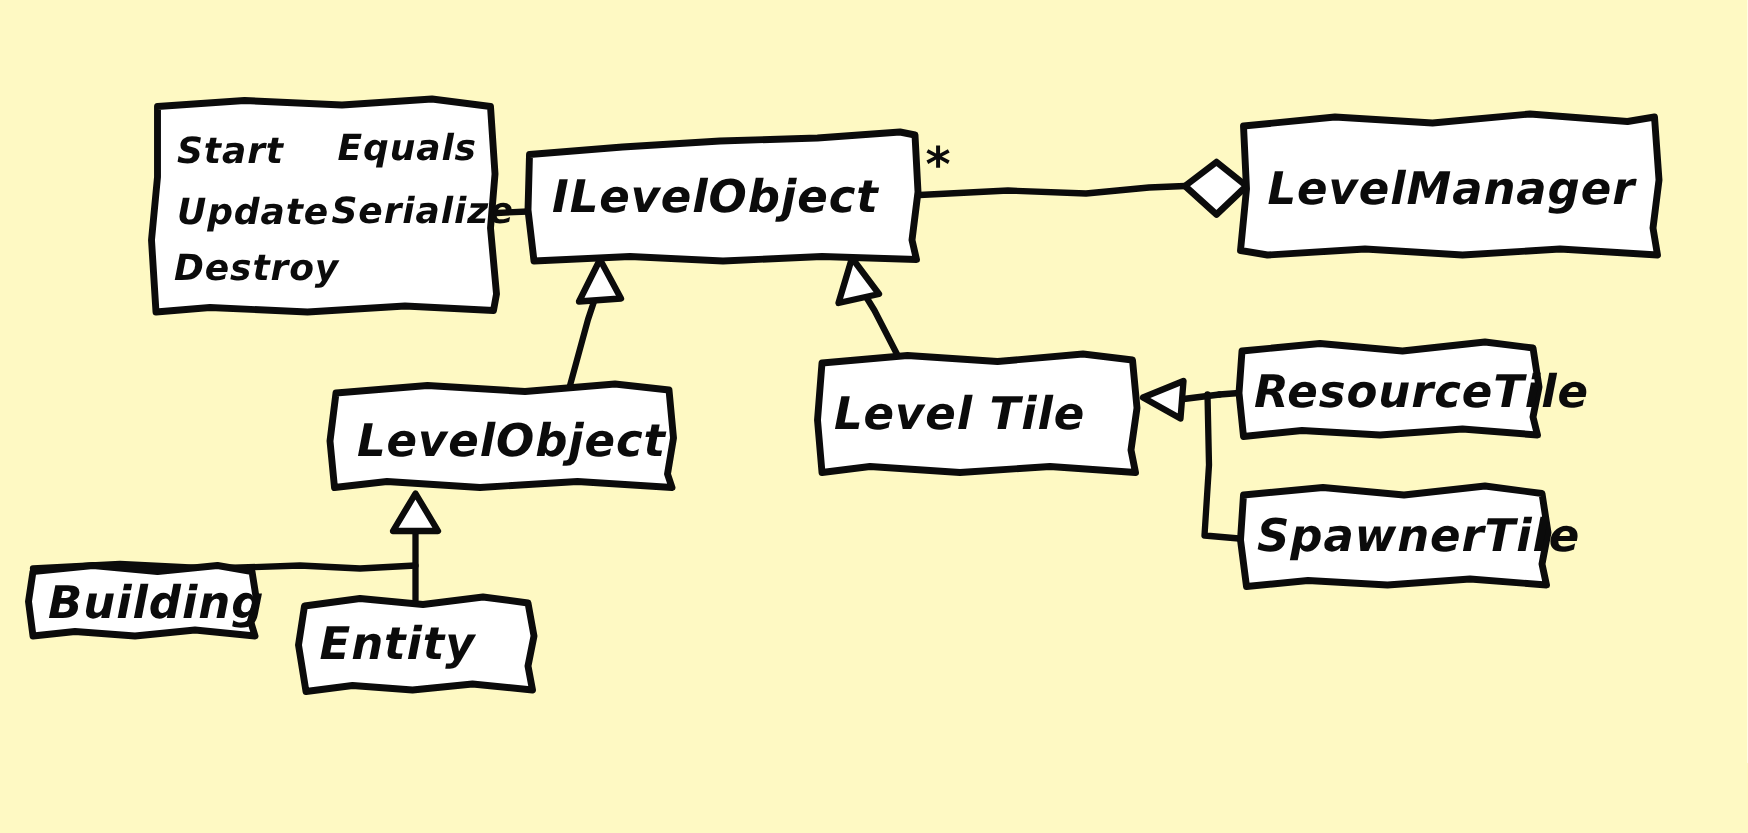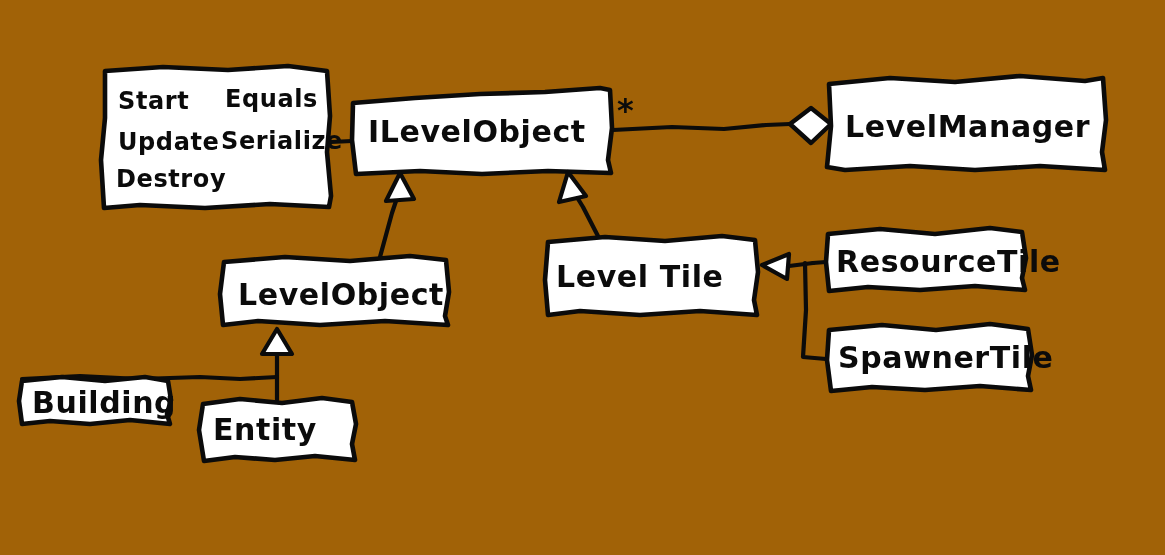--- a/index.html
+++ b/index.html
@@ -8,22 +8,23 @@
     padding: 0;
     background: #ffffff;
   }
   body {
     font-family: "DejaVu Sans", sans-serif;
   }
   #canvas-wrap {
     position: relative;
     width: 1165px;
     height: 555px;
-    background: #a16207;
+    background: #fef9c3;
     overflow: hidden;
+    font-style: italic;
   }
   svg#diagram {
     position: absolute;
     top: 0;
     left: 0;
     width: 1165px;
     height: 555px;
   }
   .box-outline {
     fill: #ffffff;

